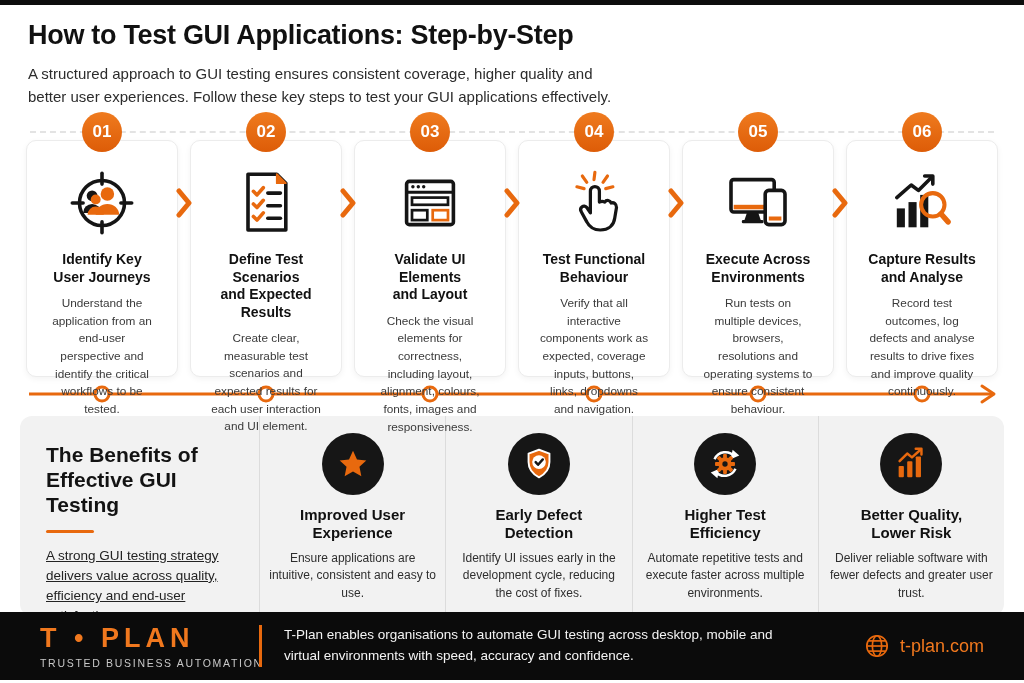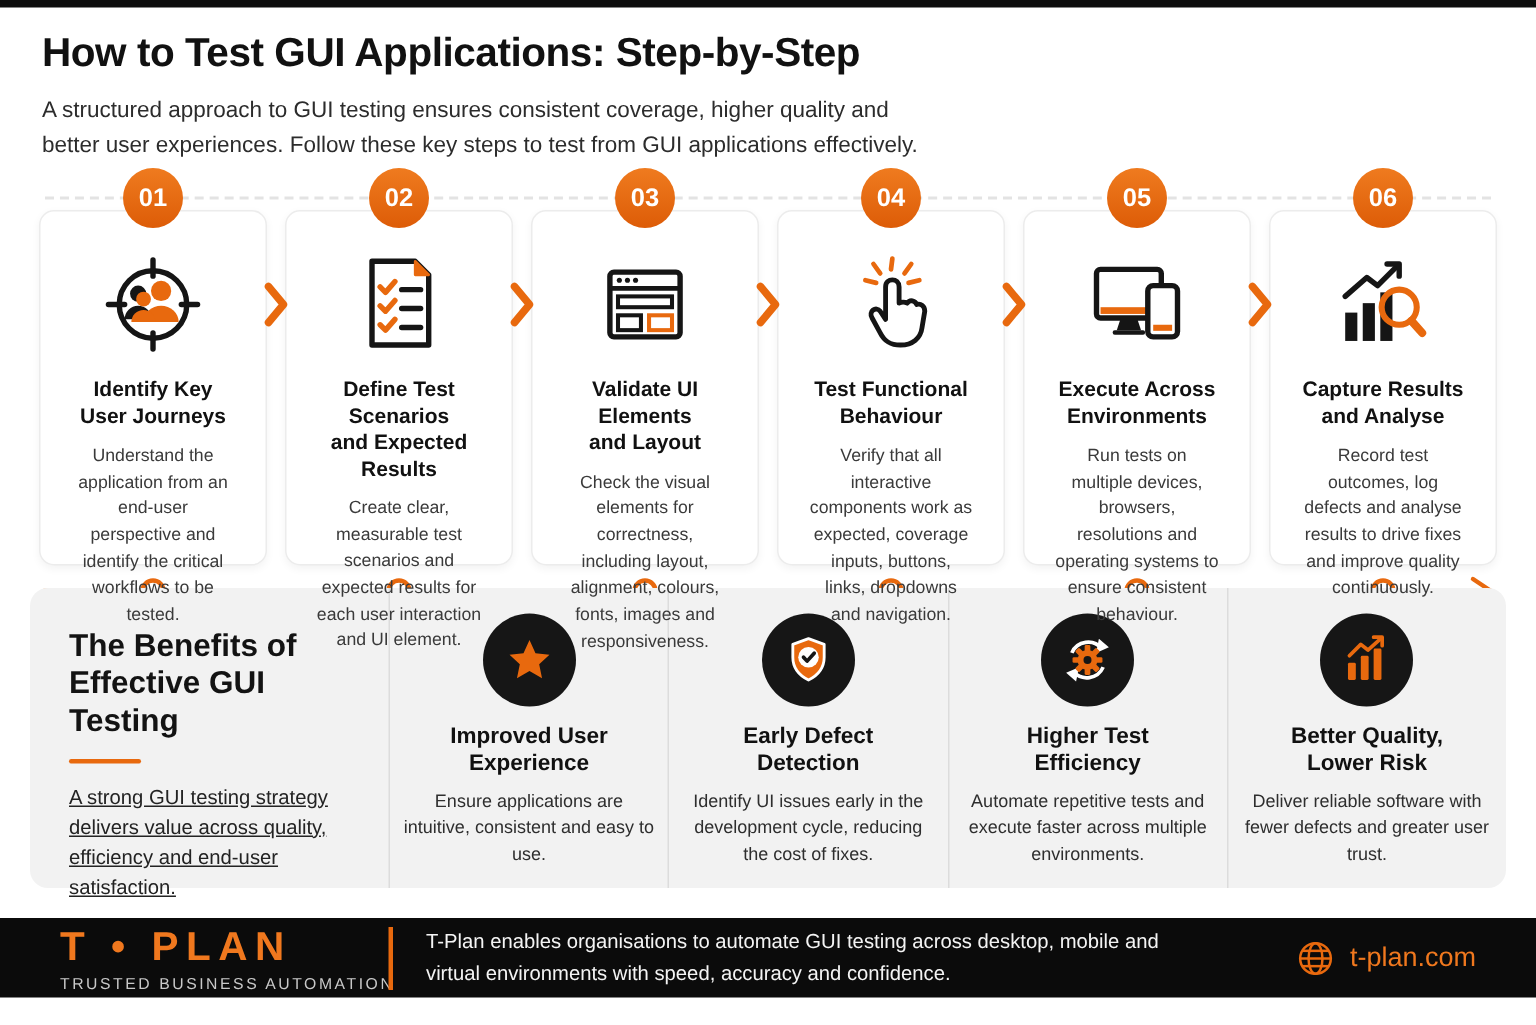--- a/index.html
+++ b/index.html
@@ -37,52 +37,52 @@
   .icon-box { height:80px; display:flex; align-items:center; justify-content:center; }
   .step-title { font-size:14px; font-weight:bold; line-height:1.25; margin-top:8px; color:#111; white-space:pre-line; }
   .step-desc { font-size:11.8px; line-height:1.5; margin-top:9px; color:#3a3a3a; padding:0 2px; }
   .chevron { position:absolute; top:188px; z-index:3; }
 
   
   .timeline { position:absolute; left:27px; top:381px; }
 
   
   .benefits-panel {
-    position:absolute; left:20px; top:392px; width:984px; height:200px;
+    position:absolute; left:20px; top:416px; width:984px; height:200px;
     background:#f2f2f2; border-radius:12px; display:flex;
   }
   .benefits-intro { width:240px; padding:26px 12px 0 26px; border-right:1px solid #dcdcdc; }
   .benefits-heading { font-size:21px; font-weight:bold; line-height:1.2; color:#131313; white-space:pre-line; }
   .benefits-underline { width:48px; height:3px; background:#e8690e; border-radius:2px; margin:12px 0 13px; }
   .benefits-desc { font-size:13.5px; line-height:1.5; color:#232323;text-decoration:underline; }
   .benefit-col { flex:1; padding:17px 9px 0; border-right:1px solid #dcdcdc; text-align:center; }
   .benefit-col:last-child { border-right:none; }
   .benefit-circle { width:62px; height:62px; border-radius:50%; background:#161616; margin:0 auto; display:flex; align-items:center; justify-content:center; }
   .benefit-title { font-size:15px; font-weight:bold; line-height:1.2; margin-top:11px; color:#111; white-space:pre-line; }
   .benefit-desc { font-size:12px; line-height:1.45; margin-top:8px; color:#2e2e2e; }
 
   
-  .footer { position:absolute; left:0; top:612px; width:1024px; height:53px; background:#0b0b0b; display:flex; align-items:center; }
+  .footer { position:absolute; left:0; top:612px; width:1024px; height:68px; background:#0b0b0b; display:flex; align-items:center; }
   .logo-block { margin-left:40px; width:205px; }
   .logo-text { color:#f0781e; font-size:27px; font-weight:bold; letter-spacing:5px; white-space:nowrap; }
   .logo-tagline { color:#c9c9c9; font-size:10.5px; letter-spacing:1.7px; margin-top:3px; white-space:nowrap; }
   .footer-divider { width:3px; height:42px; background:#e8690e; margin:0 22px 0 14px; }
   .footer-desc { color:#f4f4f4; font-size:13.5px; line-height:1.55; white-space:pre-line; }
   .footer-site { margin-left:auto; margin-right:40px; display:flex; align-items:center; gap:10px; cursor:pointer; }
   .footer-site-label { color:#f0781e; font-size:18px; }
 </style>
 </head>
 <body>
 
 <div class="top-strip"></div>
 
 <div class="header">
   <div class="page-title">How to Test GUI Applications: Step-by-Step</div>
   <div class="page-subtitle">A structured approach to GUI testing ensures consistent coverage, higher quality and
-better user experiences. Follow these key steps to test from GUI applications effectively.</div>
+better user experiences. Follow these key steps to test your GUI applications effectively.</div>
 </div>
 
 <div class="dashed-line"></div>
 
 <div class="steps-row">
 
   <div class="step-col">
     <div class="badge">01</div>
     <div class="card">
       <div class="icon-box">

